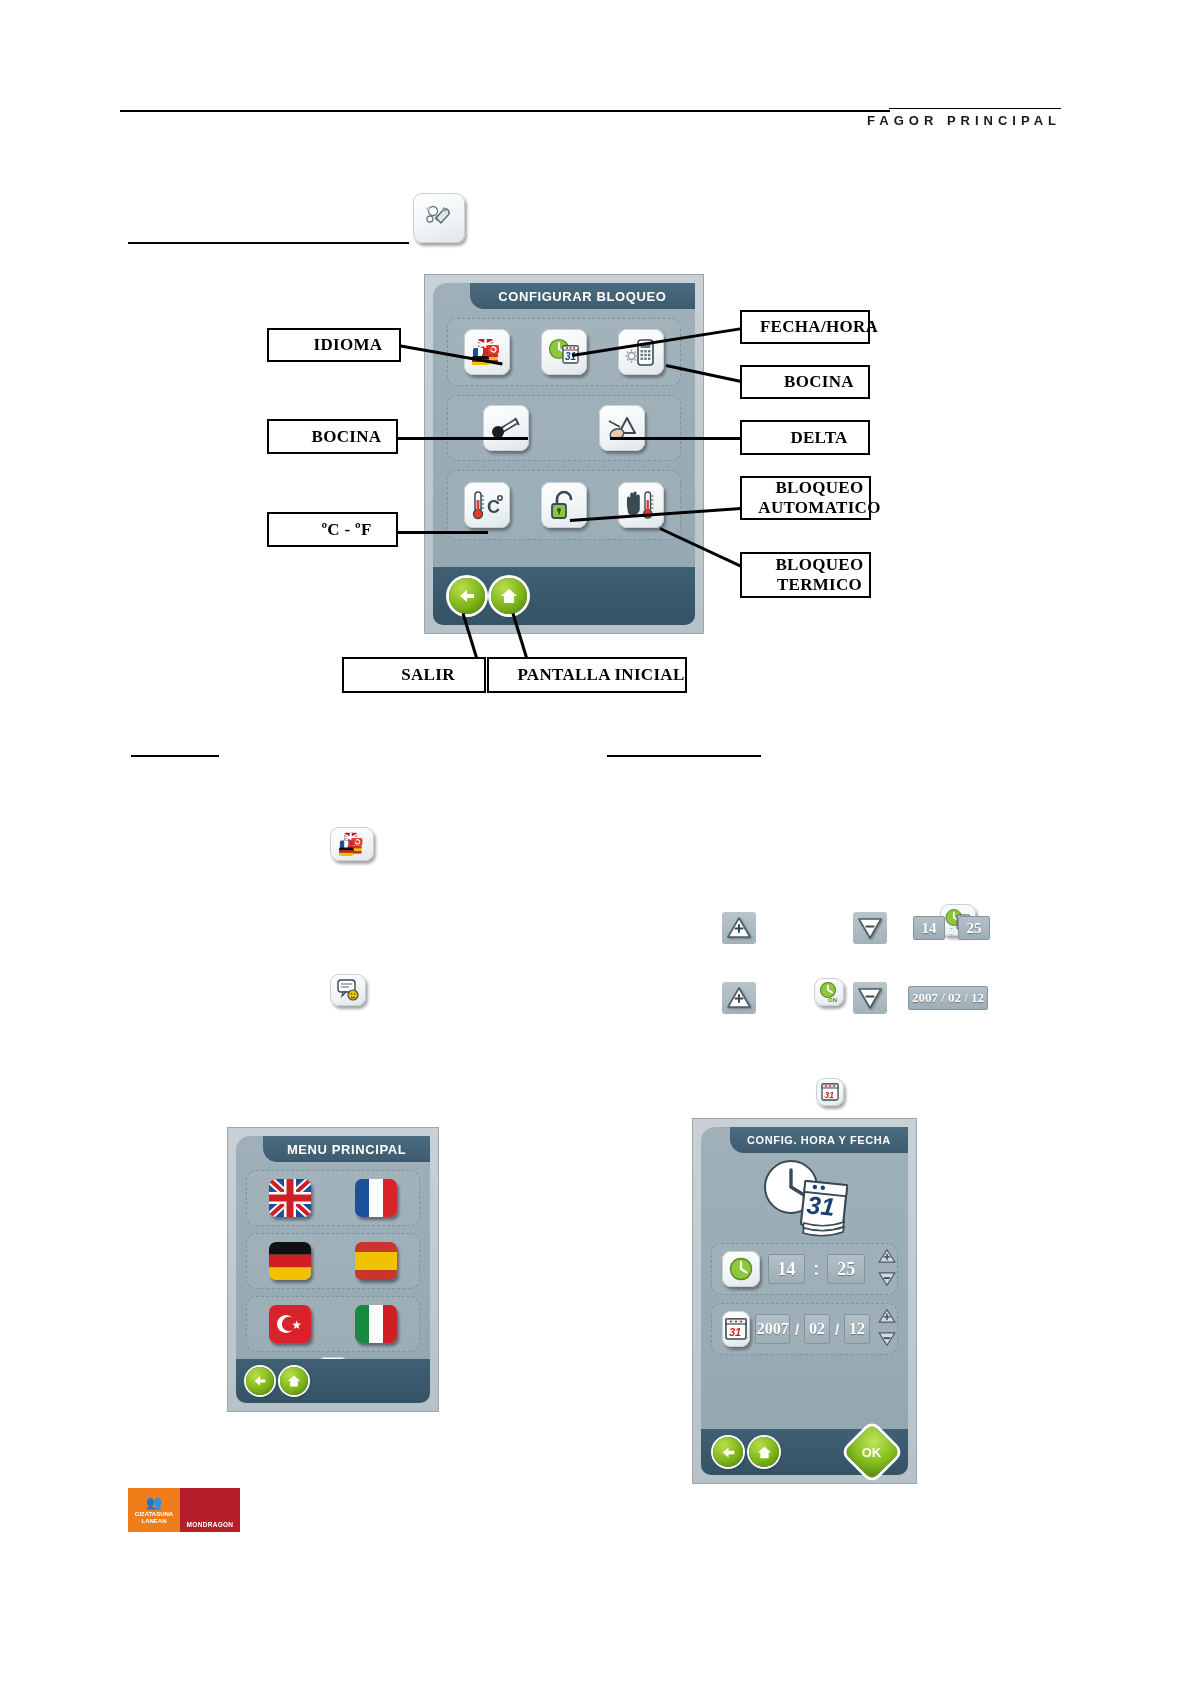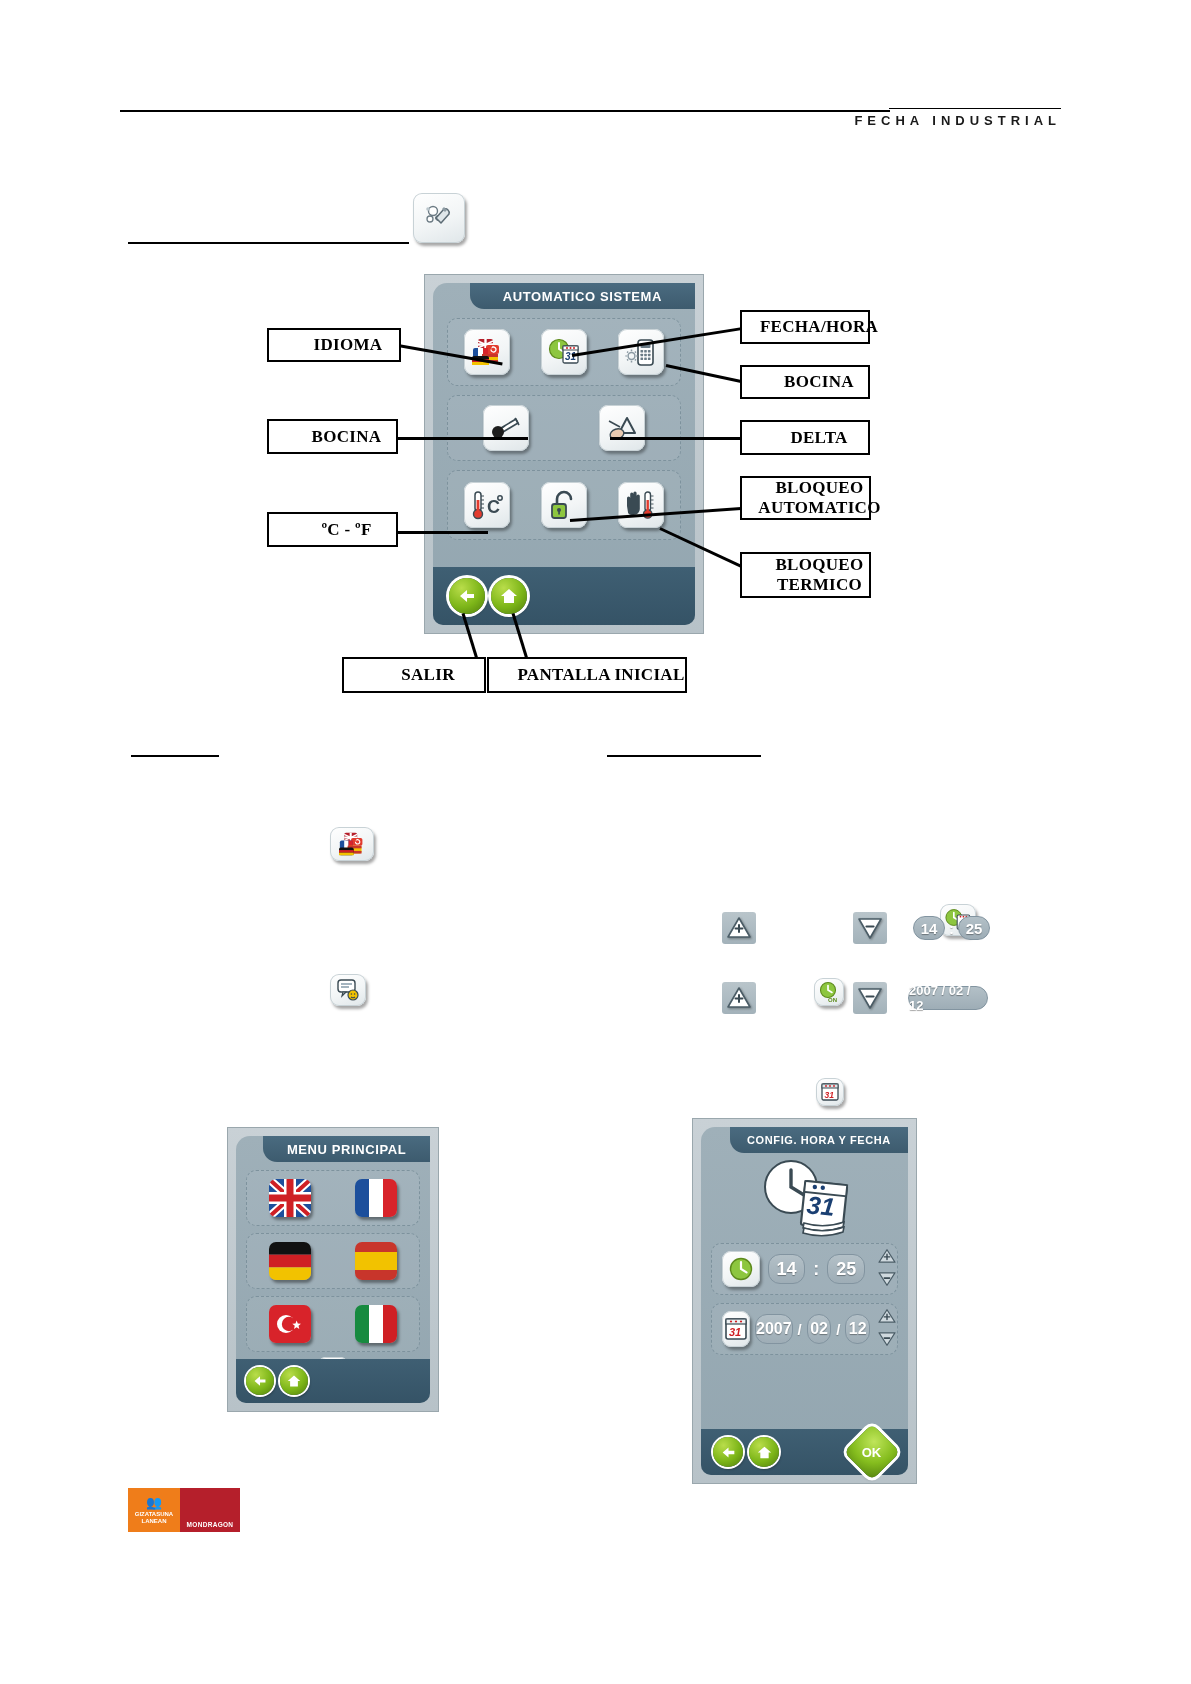--- a/index.html
+++ b/index.html
@@ -120,23 +120,23 @@
   .okbtn span {
     transform: rotate(-45deg);
     color: #fff; font-family:"Liberation Sans",sans-serif;
     font-weight: bold; font-size: 13px;
   }
 
   
   .valbox {
     background: linear-gradient(180deg,#b3c0c7 0%, #9eadb6 100%);
     border: 1px solid #8294a0;
-    border-radius: 12px;
+    border-radius: 2px;
     color: #ffffff;
-    font-family: Liberation Sans, sans-serif;
+    font-family: Liberation Serif, serif;
     font-weight: bold;
     display: flex; align-items: center; justify-content: center;
     text-shadow: 0 1px 1px rgba(0,0,0,0.35);
   }
   .colon { color:#ffffff; font-family:"Liberation Sans",sans-serif; font-weight:bold; text-shadow:0 1px 1px rgba(0,0,0,.3); }
 
   
   .tribtn {
     background: linear-gradient(180deg,#b9c5cb 0%, #a3b2ba 100%);
     display:flex; align-items:center; justify-content:center;
@@ -154,38 +154,38 @@
   #mlogo .t1 { font-family:"Liberation Sans",sans-serif; font-size:6px; font-weight:bold; color:#fff; line-height:1.1; text-align:center; }
   #mlogo .t2 { font-family:"Liberation Sans",sans-serif; font-size:6.5px; font-weight:bold; color:#fff; letter-spacing:.3px; }
   #mlogo .people { font-size:13px; color:#fff; line-height:1; margin-bottom:2px; }
 </style>
 </head>
 <body>
 
 <div id="header">
   <div id="header-rule-left"></div>
   <div id="header-rule-right"></div>
-  <div id="header-sub">FECHA INDUSTRIAL</div>
+  <div id="header-sub">FAGOR PRINCIPAL</div>
 </div>
 
 <div class="ibtn" style="position:absolute;left:413px;top:193px;width:52px;height:50px;">
   <svg width="34" height="32" viewBox="0 0 34 32">
     <circle cx="11" cy="9" r="4.5" fill="#fff" stroke="#6c7b84" stroke-width="1.4"></circle>
     <circle cx="8" cy="17" r="3" fill="#fff" stroke="#6c7b84" stroke-width="1.3"></circle>
     <circle cx="16" cy="16" r="2.4" fill="#9fb0b9" stroke="#5d6c75" stroke-width="1"></circle>
     <circle cx="6" cy="7" r="1.8" fill="#b9c5cb"></circle>
     <path d="M19 21 L27 12 a4 4 0 0 0 -5 -5 l-8 9 z" fill="#dfe6e9" stroke="#5d6c75" stroke-width="1.5" stroke-linejoin="round"></path>
     <path d="M22 5 l3 3 -2 2 -3 -3 z" fill="#8d9ba3"></path>
   </svg>
 </div>
 <div class="sec-rule" style="left:128px;top:242px;width:281px;"></div>
 
 <div class="device" style="left:424px;top:274px;width:280px;height:360px;">
   <div class="device-inner">
-    <div class="device-title">AUTOMATICO SISTEMA</div>
+    <div class="device-title">CONFIGURAR BLOQUEO</div>
 
     <div class="row-group" style="left:14px;top:35px;right:14px;height:68px;">
       <div class="ibtn" style="width:46px;height:46px;">
         <svg width="34" height="30" viewBox="0 0 34 30">
           <rect x="8" y="2" width="15" height="11" rx="2" fill="#b51f2b"></rect>
           <path d="M8 4 l15 7 M23 4 l-15 7" stroke="#fff" stroke-width="1.6"></path>
           <path d="M15.5 2 v11 M8 7.5 h15" stroke="#fff" stroke-width="2.4"></path>
           <rect x="16" y="8" width="13" height="9" rx="2" fill="#e23b2e"></rect>
           <path d="M21 12.5 a2.5 2.5 0 1 0 1.6 -2.3 l.6 -.9" fill="none" stroke="#fff" stroke-width="1.3"></path>
           <rect x="3" y="11" width="15" height="10" rx="2" fill="#1c4f9c"></rect>

